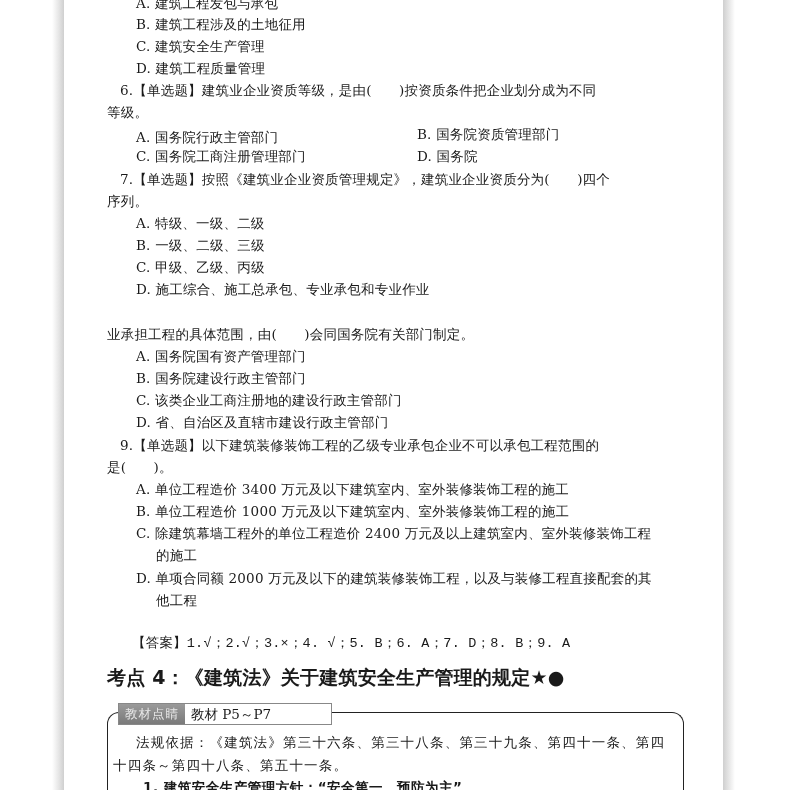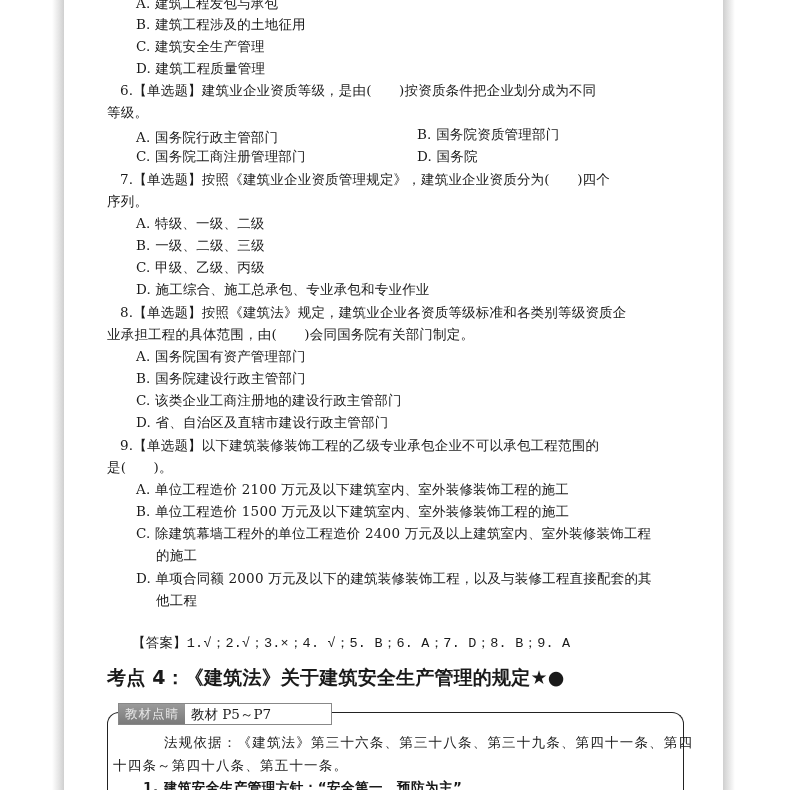--- a/index.html
+++ b/index.html
@@ -79,42 +79,41 @@
   <div class="line opt" style="top:147px"><span>C.</span> <span>国务院工商注册管理部门</span></div>
   <div class="line opt2" style="top:147px"><span>D.</span> <span>国务院</span></div>
 
   <div class="line q" style="top:170px"><span>7.</span><span>【单选题】</span><span>按照《建筑业企业资质管理规定》，建筑业企业资质分为(　　)四个</span></div>
   <div class="line cont" style="top:192px">序列。</div>
   <div class="line opt" style="top:214px"><span>A.</span> <span>特级、一级、二级</span></div>
   <div class="line opt" style="top:236px"><span>B.</span> <span>一级、二级、三级</span></div>
   <div class="line opt" style="top:258px"><span>C.</span> <span>甲级、乙级、丙级</span></div>
   <div class="line opt" style="top:280px"><span>D.</span> <span>施工综合、施工总承包、专业承包和专业作业</span></div>
 
-  <div class="line q" style="top:303px"><span>8.</span><span>【单选题】</span><span>按照《建筑法》规定，建筑业企业各资质等级标准和各类别等级资质企</span></div>
   <div class="line opt" style="top:347px"><span>A.</span> <span>国务院国有资产管理部门</span></div>
   <div class="line cont" style="top:325px">业承担工程的具体范围，由(　　)会同国务院有关部门制定。</div>
   <div class="line opt" style="top:369px"><span>B.</span> <span>国务院建设行政主管部门</span></div>
   <div class="line opt" style="top:391px"><span>C.</span> <span>该类企业工商注册地的建设行政主管部门</span></div>
   <div class="line opt" style="top:413px"><span>D.</span> <span>省、自治区及直辖市建设行政主管部门</span></div>
 
   <div class="line q" style="top:436px"><span>9.</span><span>【单选题】</span><span>以下建筑装修装饰工程的乙级专业承包企业不可以承包工程范围的</span></div>
   <div class="line cont" style="top:458px">是(　　)。</div>
-  <div class="line opt" style="top:480px"><span>A.</span> <span>单位工程造价 2100 万元及以下建筑室内、室外装修装饰工程的施工</span></div>
-  <div class="line opt" style="top:502px"><span>B.</span> <span>单位工程造价 1500 万元及以下建筑室内、室外装修装饰工程的施工</span></div>
+  <div class="line opt" style="top:480px"><span>A.</span> <span>单位工程造价 3400 万元及以下建筑室内、室外装修装饰工程的施工</span></div>
+  <div class="line opt" style="top:502px"><span>B.</span> <span>单位工程造价 1000 万元及以下建筑室内、室外装修装饰工程的施工</span></div>
   <div class="line opt" style="top:524px"><span>C.</span> <span>除建筑幕墙工程外的单位工程造价 2400 万元及以上建筑室内、室外装修装饰工程</span></div>
   <div class="line optcont" style="top:546px">的施工</div>
   <div class="line opt" style="top:569px"><span>D.</span> <span>单项合同额 2000 万元及以下的建筑装修装饰工程，以及与装修工程直接配套的其</span></div>
   <div class="line optcont" style="top:591px">他工程</div>
 
   <div class="line ans" style="top:635px"><span>【答案】</span><span>1.√；2.√；3.×；4. √；5. B；6. A；7. D；8. B；9. A</span></div>
 
   <div class="line heading" style="top:668px">考点 4：《建筑法》关于建筑安全生产管理的规定★●</div>
 
   <div class="box">
-    <div class="box-line" style="left:28px; top:20px;margin-left:28px;">法规依据：《建筑法》第三十六条、第三十八条、第三十九条、第四十一条、第四</div>
+    <div class="box-line" style="left:28px; top:20px;">法规依据：《建筑法》第三十六条、第三十八条、第三十九条、第四十一条、第四</div>
     <div class="box-line" style="left:5px; top:43px;">十四条～第四十八条、第五十一条。</div>
     <div class="box-line box-bold" style="left:35px; top:65px;">1. 建筑安全生产管理方针：“安全第一，预防为主”。</div>
   </div>
   <div class="tab-wrap">
     <span class="tab-label">教材点睛</span>
     <span class="tab-ref">教材 P5～P7</span>
   </div>
 
 </div>
 

